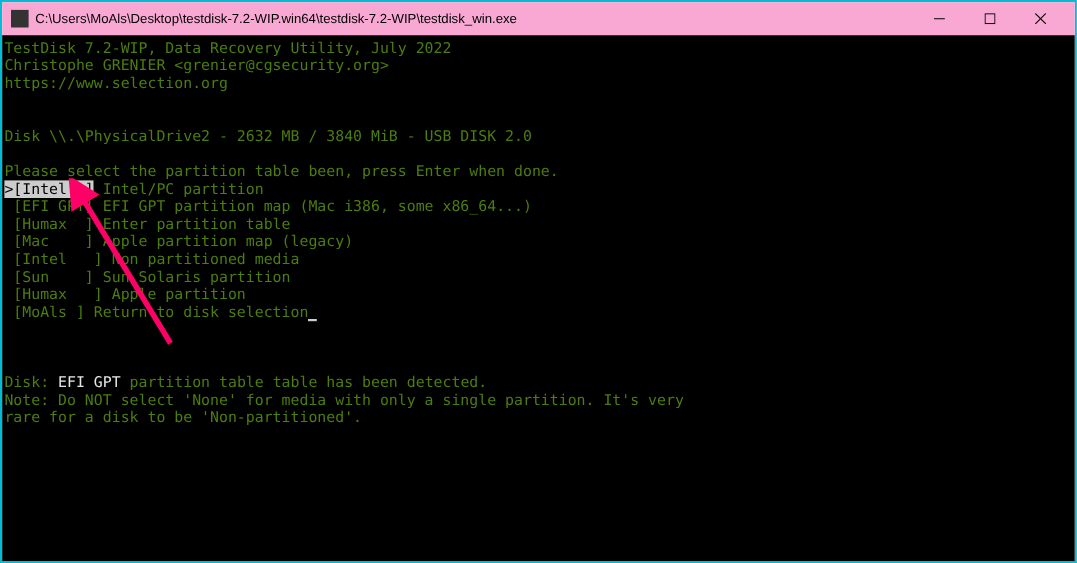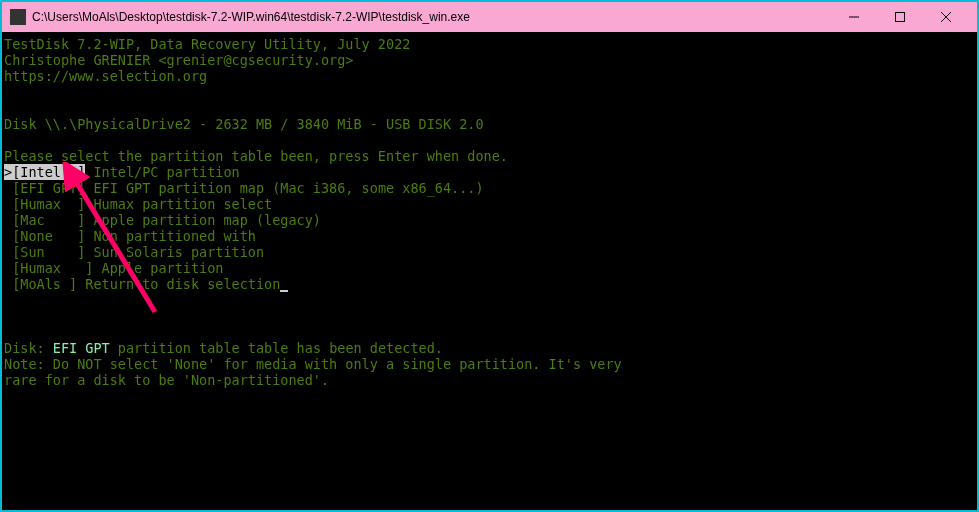--- a/index.html
+++ b/index.html
@@ -5,21 +5,21 @@
     * { margin: 0; padding: 0; box-sizing: border-box; }
     body { width: 979px; height: 512px; font-family: Consolas, monospace; overflow: hidden; position: relative; }
     .window { width: 100%; height: 100%; border: 2px solid #00bcd4; display: flex; flex-direction: column; }
     .titlebar { background: #f9a8d4; height: 30px; display: flex; align-items: center; padding: 0 8px; }
     .title-icon { width: 16px; height: 16px; background: #333; margin-right: 6px; flex-shrink: 0; }
     .title-text { color: #000; font-size: 12px; font-family: 'Segoe UI', sans-serif; flex: 1; white-space: nowrap; overflow: hidden; }
     .win-btns { display: flex; gap: 0; }
     .win-btn { width: 46px; height: 30px; display: flex; align-items: center; justify-content: center; color: #000; font-size: 10px; cursor: pointer; }
     .terminal { background: #000; flex: 1; padding: 4px 2px; color: #ccc; font-size: 13.5px; line-height: 16px; white-space: pre; overflow: hidden; }
     .t-white { color: #4d7c0f; }
-    .t-green { color: #86efac; }
+    .t-green { color: #e5e5e5; }
     .sel { background: #ccc; color: #000; text-align: right; }
     .cursor { display: inline-block; width: 8px; height: 2px; background: #ccc; vertical-align: bottom; }
     .arrow { position: absolute; top: 162px; left: 60px; pointer-events: none; z-index: 10; }
   </style>
 </head>
 <body>
 
 <div class="window">
   <div class="titlebar">
     <div class="title-icon"></div>
@@ -46,23 +46,23 @@
   <div class="terminal"><span class="t-white">TestDisk 7.2-WIP, Data Recovery Utility, July 2022</span>
 <span class="t-white">Christophe GRENIER &lt;grenier@cgsecurity.org&gt;</span>
 <span class="t-white">https://www.selection.org</span>
 
 
 <span class="t-white">Disk \\.\PhysicalDrive2 - 2632 MB / 3840 MiB - USB DISK 2.0</span>
 
 <span class="t-white">Please select the partition table been, press Enter when done.</span>
 <span class="sel">&gt;[Intel  ]</span><span class="t-white"> Intel/PC partition</span>
 <span class="t-white"> [EFI GPT]</span><span class="t-white"> EFI GPT partition map (Mac i386, some x86_64...)</span>
-<span class="t-white"> [Humax  ]</span><span class="t-white"> Humax partition select</span>
+<span class="t-white"> [Humax  ]</span><span class="t-white"> Enter partition table</span>
 <span class="t-white"> [Mac    ]</span><span class="t-white"> Apple partition map (legacy)</span>
-<span class="t-white"> [None   ]</span><span class="t-white"> Non partitioned with</span>
+<span class="t-white"> [Intel   ]</span><span class="t-white"> Non partitioned media</span>
 <span class="t-white"> [Sun    ]</span><span class="t-white"> Sun Solaris partition</span>
 <span class="t-white"> [Humax   ]</span><span class="t-white"> Apple partition</span>
 <span class="t-white"> [MoAls ]</span><span class="t-white"> Return to disk selection</span><span class="cursor"></span>
 
 
 
 <span class="t-white">Disk: </span><span class="t-green">EFI GPT</span><span class="t-white"> partition table table has been detected.</span>
 <span class="t-white">Note: Do NOT select 'None' for media with only a single partition. It's very
 rare for a disk to be 'Non-partitioned'.</span>
 </div>

